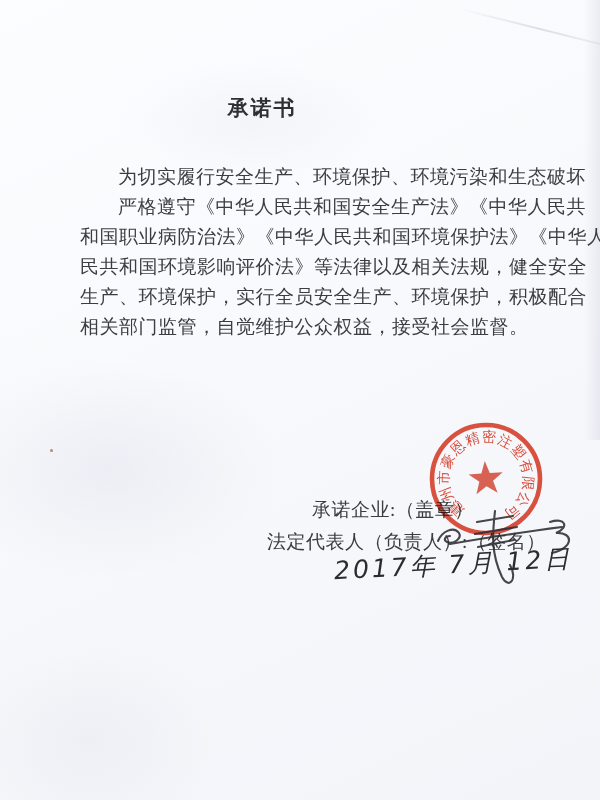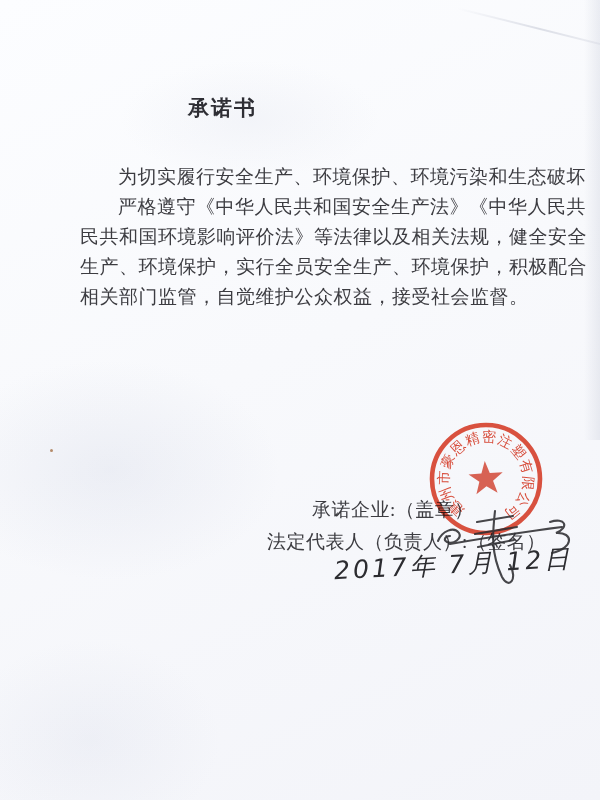--- a/index.html
+++ b/index.html
@@ -21,21 +21,21 @@
     background:radial-gradient(closest-side,rgba(205,210,226,.28),rgba(205,210,226,0));}
   .blotch.b2{left:120px;top:60px;width:260px;height:120px;
     background:radial-gradient(closest-side,rgba(210,214,228,.18),rgba(210,214,228,0));}
   .blotch.b3{left:-40px;top:640px;width:260px;height:200px;
     background:radial-gradient(closest-side,rgba(205,210,226,.20),rgba(205,210,226,0));}
   .speck{position:absolute;left:50px;top:449px;width:3px;height:3px;border-radius:50%;
     background:#a06a3c;opacity:.75;}
 
   .doc-title{
     position:absolute;left:188px;top:94px;width:148px;
-    text-align:left;font-size:21px;font-weight:bold;letter-spacing:2px;
+    text-align:center;font-size:21px;font-weight:bold;letter-spacing:2px;
     color:#2e2e34;
   }
   .body-text{
     position:absolute;left:80px;top:162px;width:432px;
     font-size:19px;line-height:30px;color:#3c3c41;
     letter-spacing:.5px;
   }
   .body-line{height:30px;white-space:nowrap;}
   .indent{text-indent:38px;}
   .company-underline{
@@ -66,20 +66,21 @@
   <div class="blotch b1"></div>
   <div class="blotch b2"></div>
   <div class="blotch b3"></div>
   <div class="speck"></div>
 
   <div class="doc-title">承诺书</div>
 
   <div class="body-text">
     <div class="body-line indent">为切实履行安全生产、环境保护、环境污染和生态破坏</div>
     <div class="body-line indent">严格遵守《中华人民共和国安全生产法》《中华人民共</div>
+    <div class="body-line">和国职业病防治法》《中华人民共和国环境保护法》《中华人</div>
     <div class="body-line">民共和国环境影响评价法》等法律以及相关法规，健全安全</div>
     <div class="body-line">生产、环境保护，实行全员安全生产、环境保护，积极配合</div>
     <div class="body-line">相关部门监管，自觉维护公众权益，接受社会监督。</div>
   </div>
 
   <div class="sig-line sig-company">承诺企业:（盖章）</div>
   <div class="sig-line sig-rep">法定代表人（负责人）:（签名）</div>
   <div class="hand-date">2017年 7月 12日</div>
 
   <svg id="seal-svg" class="seal-svg" width="132" height="132" viewBox="0 0 132 132">

